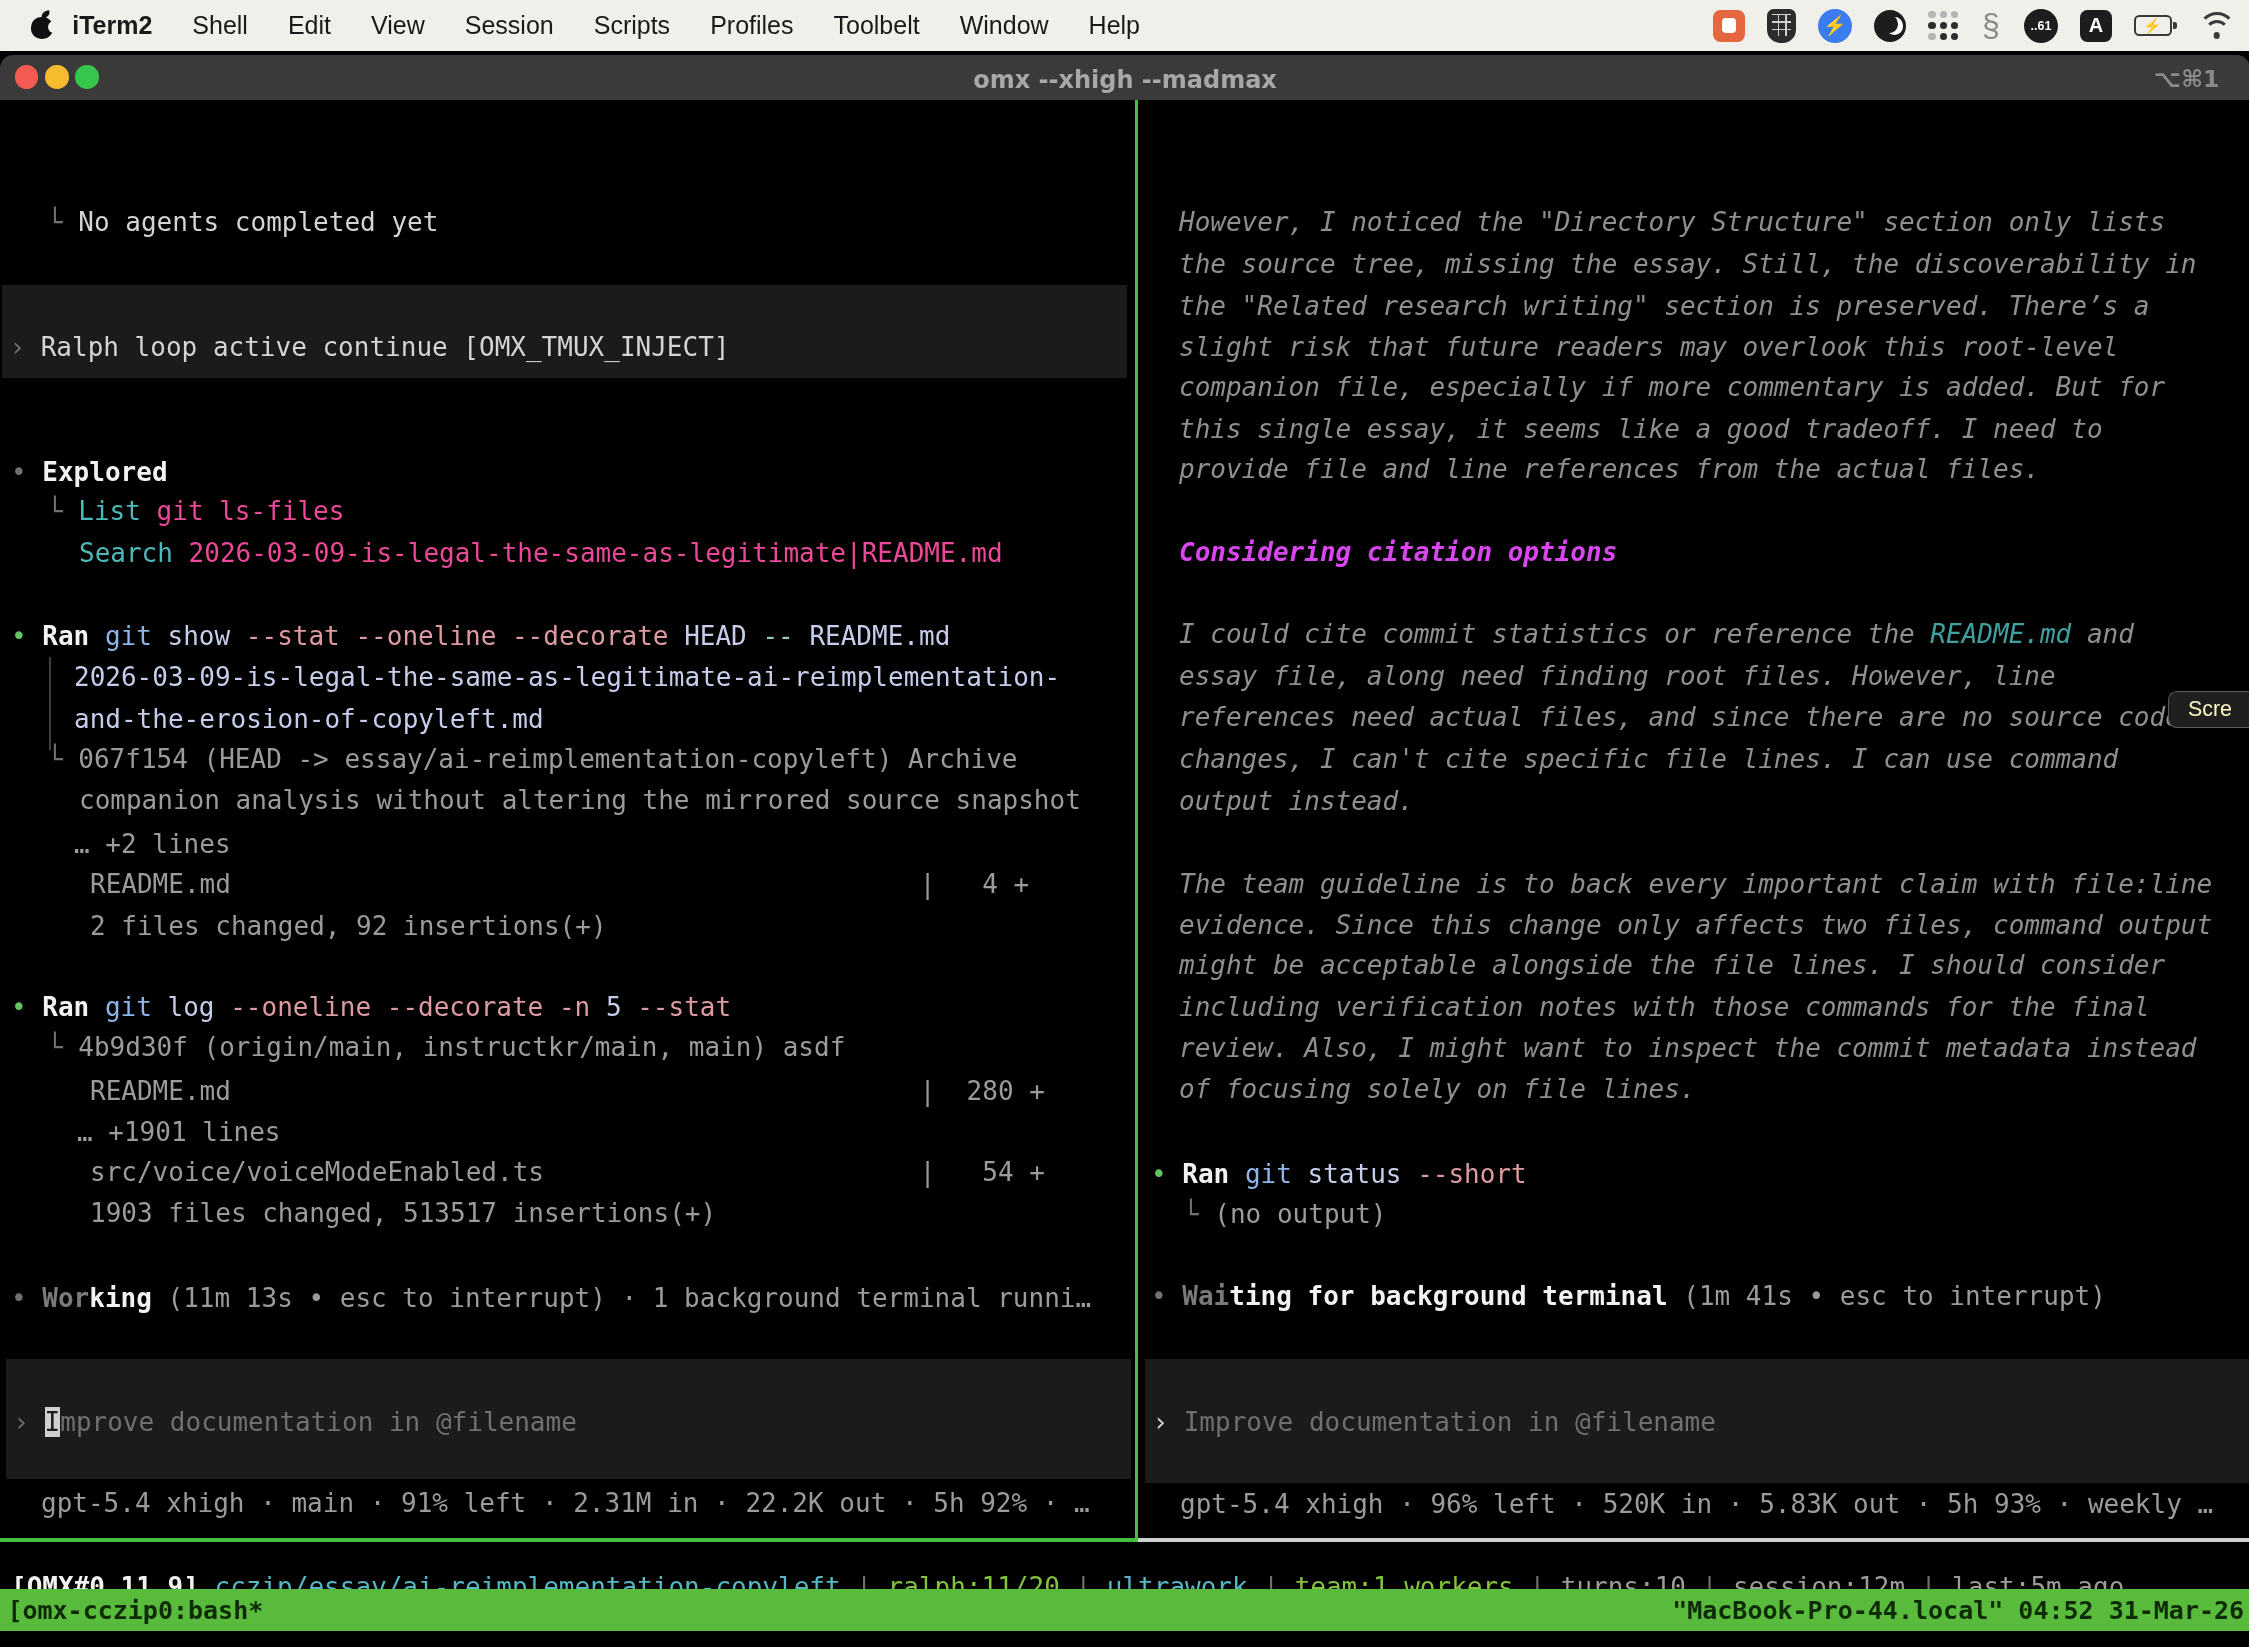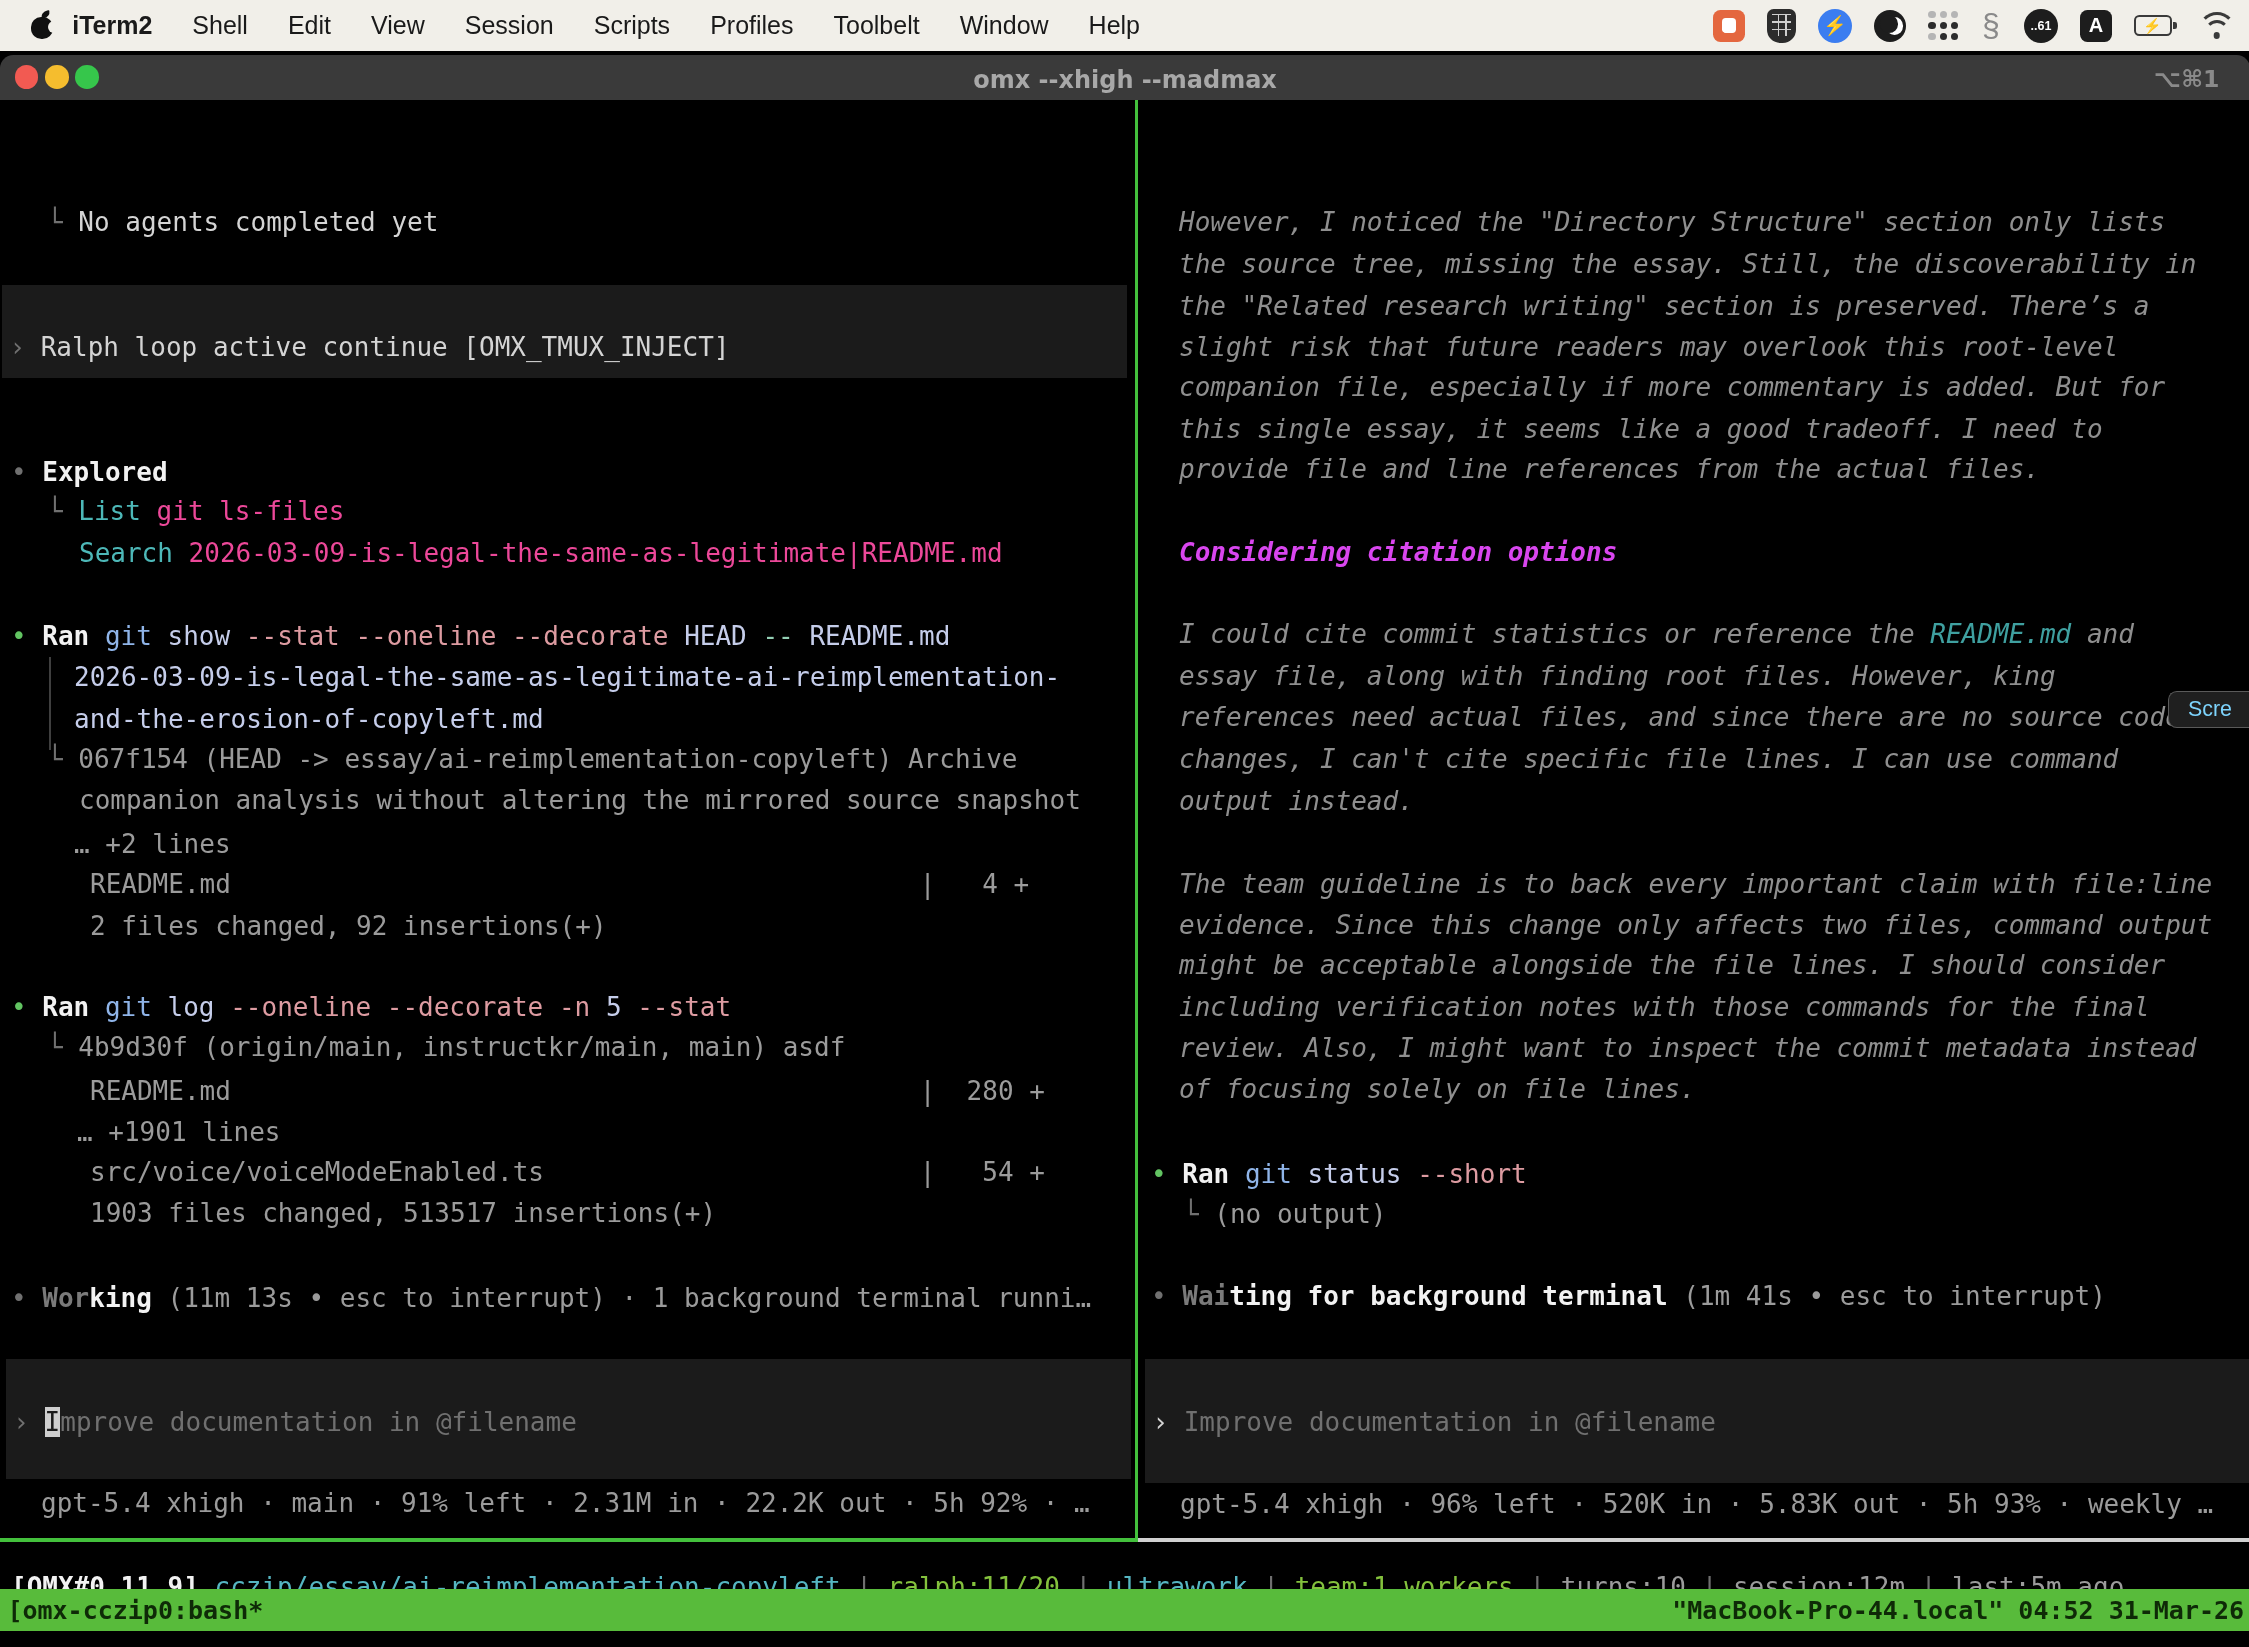--- a/index.html
+++ b/index.html
@@ -72,21 +72,21 @@
   .it{color:#8f8f8f;font-style:italic}
   .itb{color:#d946ef;font-style:italic;font-weight:bold}
   .sg-it{color:#8f8f8f;font-style:italic}
   .sg-itlink{color:#3fa0a0;font-style:italic}
   
   .vdiv{position:absolute;left:1135px;top:0;width:3px;height:1441px;background:#43c03c;}
   .hdiv-l{position:absolute;left:0;top:1438px;width:1138px;height:3.7px;background:#43c03c;}
   .hdiv-r{position:absolute;left:1138px;top:1438px;width:1112px;height:3.7px;background:#d0d0d0;}
   
   .scre{position:absolute;right:0;top:591px;height:35px;min-width:62px;background:#1f1f1f;
-    border:1.5px solid #5a5a5a;border-right:none;border-radius:8.9px 0 0 8.9px;color:#7dd3fc;
+    border:1.5px solid #5a5a5a;border-right:none;border-radius:8.9px 0 0 8.9px;color:#fef9c3;
     display:flex;align-items:center;padding-left:19px;font-size:21.4px;font-family:"Liberation Sans",sans-serif;}
   
   .tmuxbar{position:absolute;left:0;top:1589px;width:2250px;height:42px;background:#58bb3b;
     display:flex;align-items:center;justify-content:space-between;
     font-family:"DejaVu Sans Mono",monospace;font-size:25px;font-weight:bold;color:#0e2a07;}
   .tmuxbar .l{padding-left:7.4px;}
   .tmuxbar .r{padding-right:5.9px;}
 </style>
 </head>
 <body>
@@ -200,21 +200,21 @@
     <div class="ln it" style="left:1179px;top:143px">the source tree, missing the essay. Still, the discoverability in</div>
     <div class="ln it" style="left:1179px;top:185px">the "Related research writing" section is preserved. There’s a</div>
     <div class="ln it" style="left:1179px;top:226px">slight risk that future readers may overlook this root-level</div>
     <div class="ln it" style="left:1179px;top:266px">companion file, especially if more commentary is added. But for</div>
     <div class="ln it" style="left:1179px;top:308px">this single essay, it seems like a good tradeoff. I need to</div>
     <div class="ln it" style="left:1179px;top:348px">provide file and line references from the actual files.</div>
 
     <div class="ln itb" style="left:1179px;top:431px">Considering citation options</div>
 
     <div class="ln" style="left:1179px;top:513px"><span class="sg-it">I could cite commit statistics or reference the </span><span class="sg-itlink">README.md</span><span class="sg-it"> and</span></div>
-    <div class="ln it" style="left:1179px;top:555px">essay file, along with finding root files. However, king</div>
+    <div class="ln it" style="left:1179px;top:555px">essay file, along need finding root files. However, line</div>
     <div class="ln it" style="left:1179px;top:596px">references need actual files, and since there are no source code</div>
     <div class="ln it" style="left:1179px;top:638px">changes, I can't cite specific file lines. I can use command</div>
     <div class="ln it" style="left:1179px;top:680px">output instead.</div>
 
     <div class="ln it" style="left:1179px;top:763px">The team guideline is to back every important claim with file:line</div>
     <div class="ln it" style="left:1179px;top:804px">evidence. Since this change only affects two files, command output</div>
     <div class="ln it" style="left:1179px;top:844px">might be acceptable alongside the file lines. I should consider</div>
     <div class="ln it" style="left:1179px;top:886px">including verification notes with those commands for the final</div>
     <div class="ln it" style="left:1179px;top:927px">review. Also, I might want to inspect the commit metadata instead</div>
     <div class="ln it" style="left:1179px;top:968px">of focusing solely on file lines.</div>

